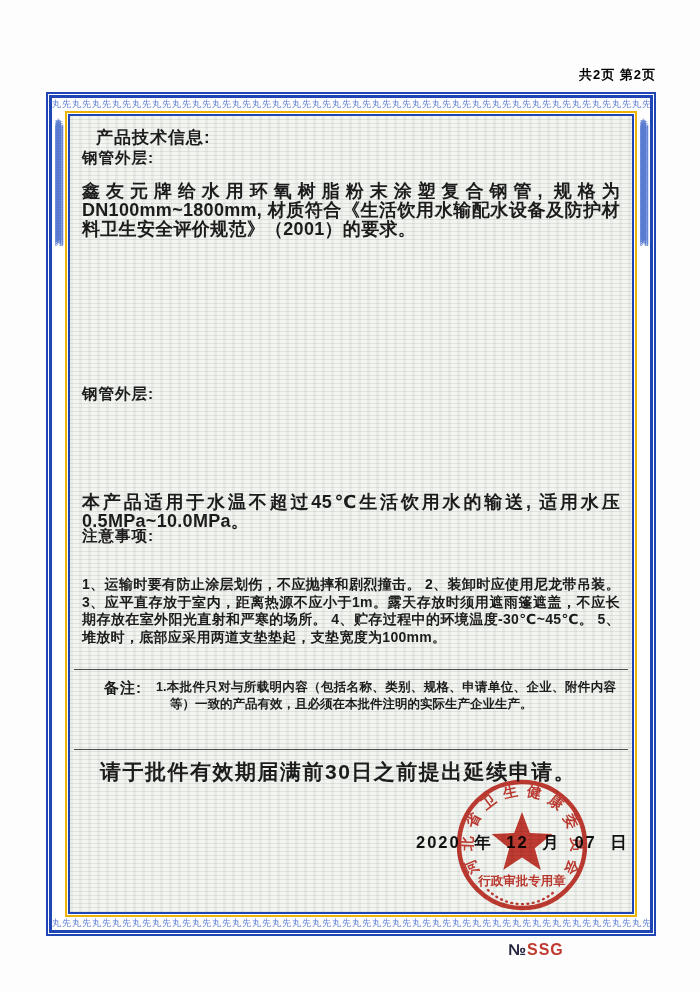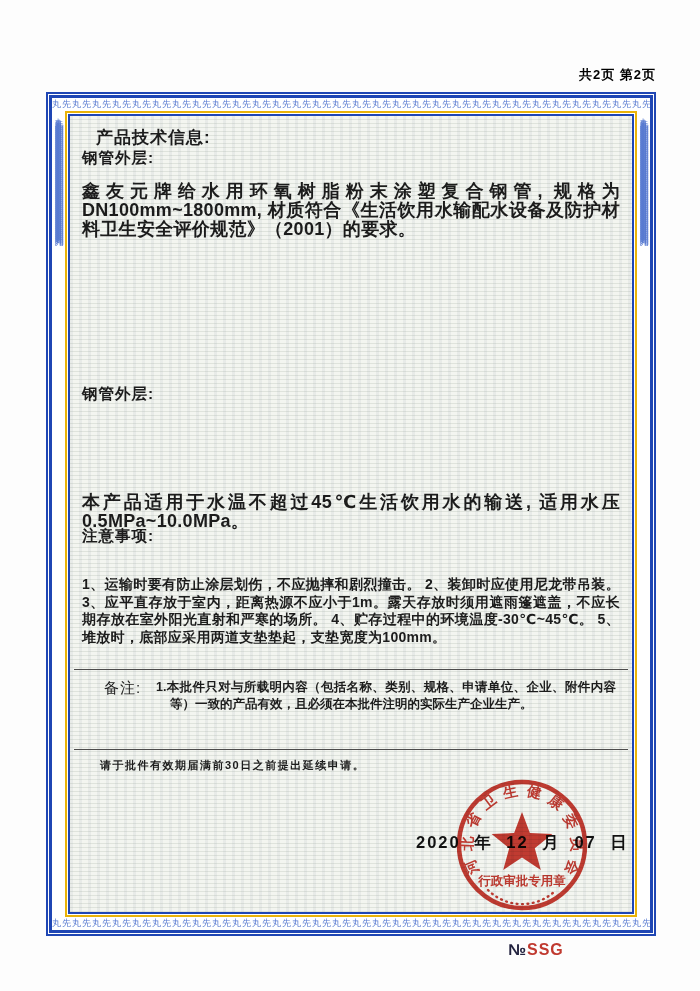--- a/index.html
+++ b/index.html
@@ -53,24 +53,24 @@
       repeating-linear-gradient(90deg, rgba(130,142,158,0.10) 0 3px, transparent 3px 9px);
     padding: 0 10px;
   }
   .abs { position: absolute; left: 12px; right: 12px; }
   .h-title  { font-size: 17px; font-weight: bold; letter-spacing: 1px; }
   .h-label  { font-size: 15.5px; font-weight: bold; letter-spacing: 1px; }
   .para     { font-size: 18px; font-weight: 600; line-height: 19px; letter-spacing: .3px; text-align: justify; }
   .para.small { font-size: 14px; line-height: 17.5px; }
   .divider  { border-top: 1px solid #4c4c4c; height: 0; }
   .remark   { display: flex; font-weight: 600; }
-  .remark-label { font-size: 15px; font-weight: normal; flex: 0 0 52px; letter-spacing: 1px; }
+  .remark-label { font-size: 15px; font-weight: bold; flex: 0 0 52px; letter-spacing: 1px; }
   .remark-items { font-size: 12.5px; line-height: 17px; flex: 1; }
   .remark-items .item { padding-left: 14px; text-indent: -14px; margin-bottom: 2px; text-align: justify; }
-  .renewal  { font-size: 11px; font-weight: bold; letter-spacing: 1.5px; }
+  .renewal  { font-size: 21px; font-weight: bold; letter-spacing: 1.5px; }
   .date-line {
     position: absolute; font-size: 16.5px; font-weight: 600;
     letter-spacing: 2px; word-spacing: 7px; color: #111;
   }
   
   .seal {
     position: absolute; width: 136px; height: 136px;
     opacity: .9; mix-blend-mode: multiply;
   }
   

